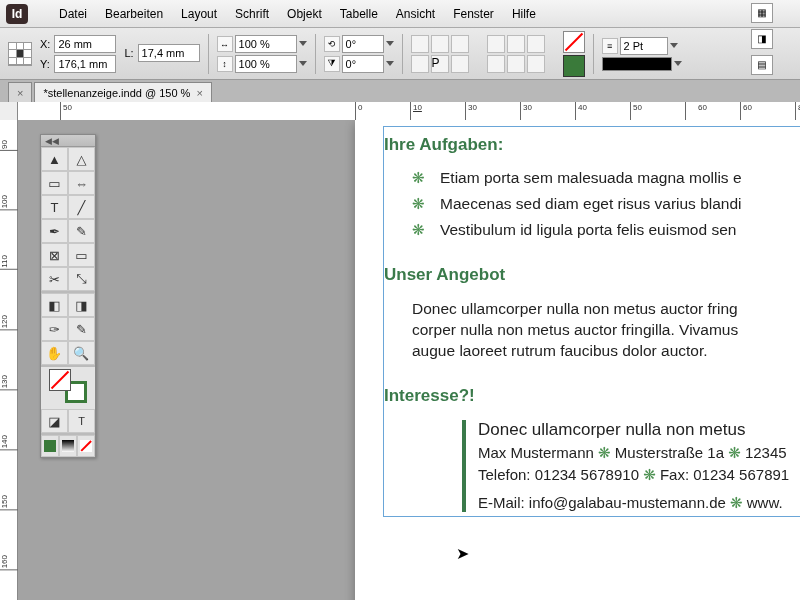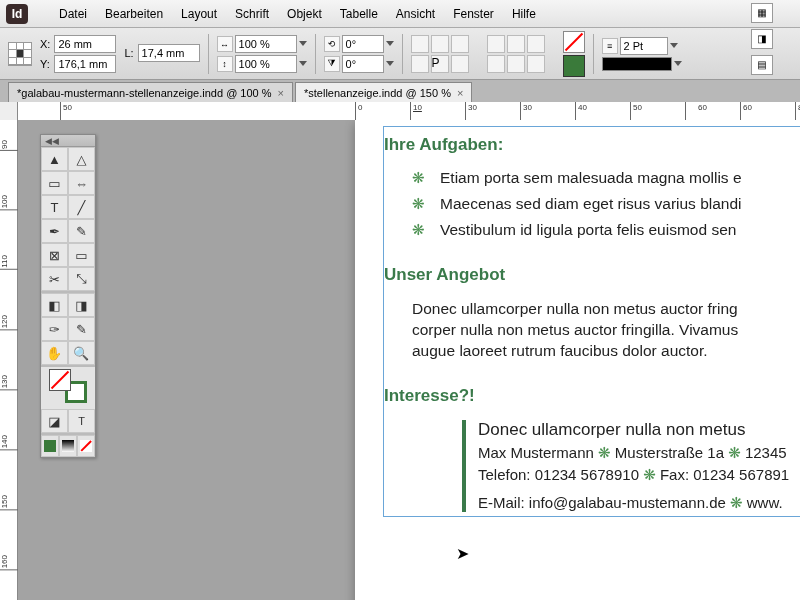--- a/index.html
+++ b/index.html
@@ -185,21 +185,20 @@
       <div class="pct-row">
           <div class="stroke-preview"></div>
           <span class="dropdown-arrow"></span>
         </div>
     </div>
   </div>
 </div>
 
 <div class="tabbar">
   <div class="doc-tab">
-    <span>*galabau-mustermann-stellenanzeige.indd @ 100 %</span>
     <span class="close-x">×</span>
   </div>
   <div class="doc-tab active">
     <span>*stellenanzeige.indd @ 150 %</span>
     <span class="close-x">×</span>
   </div>
 </div>
 
 <div class="ruler-h">
   <div class="corner"></div>

